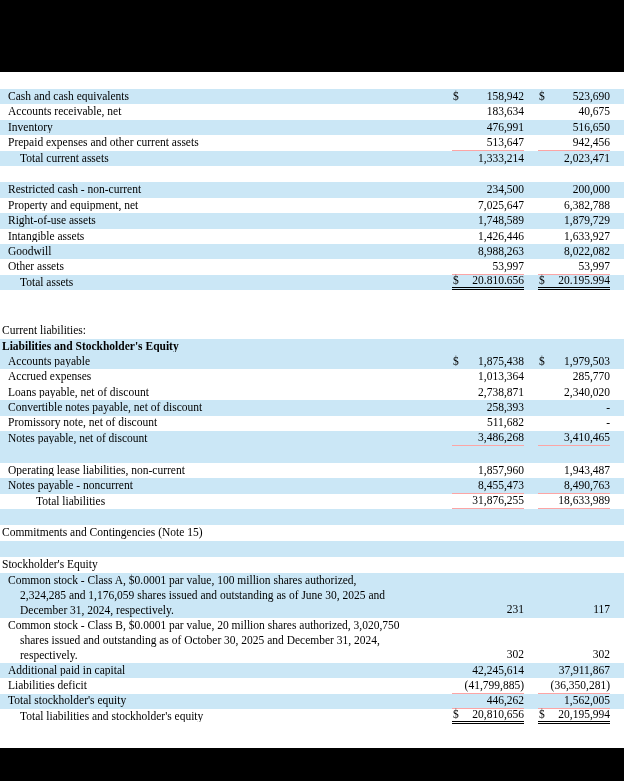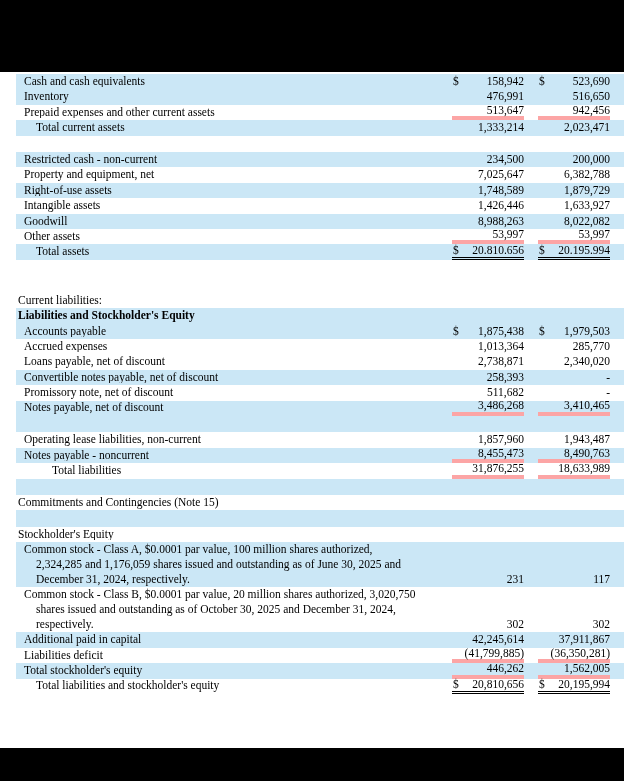--- a/index.html
+++ b/index.html
@@ -4,21 +4,21 @@
 <style>
   html,body{margin:0;padding:0;}
   body{
     width:624px;height:781px;position:relative;overflow:hidden;
     background:#ffffff;color:#000;
     font-family:"Liberation Serif","DejaVu Serif",serif;
     font-size:11.5px;line-height:1;
   }
   .topbar{height:72px;background:#000;}
   .botbar{position:absolute;left:0;bottom:0;width:624px;height:33px;background:#000;}
-  .sheet{margin-top:2px;padding-left:16px;}
+  .sheet{margin-top:17px;}
   .r{display:flex;align-items:center;padding-right:14px;}
   .r.item{height:15.4px;}
   .r.blank{height:16.5px;}
   .r.multi{height:45px;align-items:center;}
   .bg-blue{background:#cbe7f6;}
   .bg-white{background:#ffffff;}
   .lbl{flex:1 1 auto;white-space:nowrap;overflow:hidden;}
   .i0{padding-left:2px;}
   .i1{padding-left:8px;}
   .i2{padding-left:20px;}
@@ -28,40 +28,49 @@
   .multi .lbl .cont{padding-left:12px;}
   .val{
     flex:0 0 72px;width:72px;align-self:stretch;position:relative;
     display:flex;align-items:center;justify-content:flex-end;
     white-space:nowrap;
   }
   .val.c1{margin-left:14px;}
   .val.c2{margin-left:14px;}
   .multi .val{align-items:flex-end;padding-bottom:2px;}
   .dollar{position:absolute;left:1px;}
-  .u-s{border-bottom:4px solid #fca5a5;}
+  .u-s{border-bottom:1px solid #fca5a5;}
   .u-d{border-bottom:3px double #000;}
 </style>
 </head>
 <body>
 
 <div class="topbar"></div>
 
 <div class="sheet">
     <div class="r item bg-blue">
       <div class="lbl i1">Cash and cash equivalents</div>
       <div class="val c1">
         <span class="dollar">$</span>
         <span>158,942</span>
       </div>
       <div class="val c2">
         <span class="dollar">$</span>
         <span>523,690</span>
       </div>
     </div>
+    <div class="r item bg-white">
+      <div class="lbl i1">Accounts receivable, net</div>
+      <div class="val c1">
+        <span>183,634</span>
+      </div>
+      <div class="val c2">
+        <span>40,675</span>
+      </div>
+    </div>
     <div class="r item bg-blue">
       <div class="lbl i1">Inventory</div>
       <div class="val c1">
         <span>476,991</span>
       </div>
       <div class="val c2">
         <span>516,650</span>
       </div>
     </div>
     <div class="r item bg-white">

